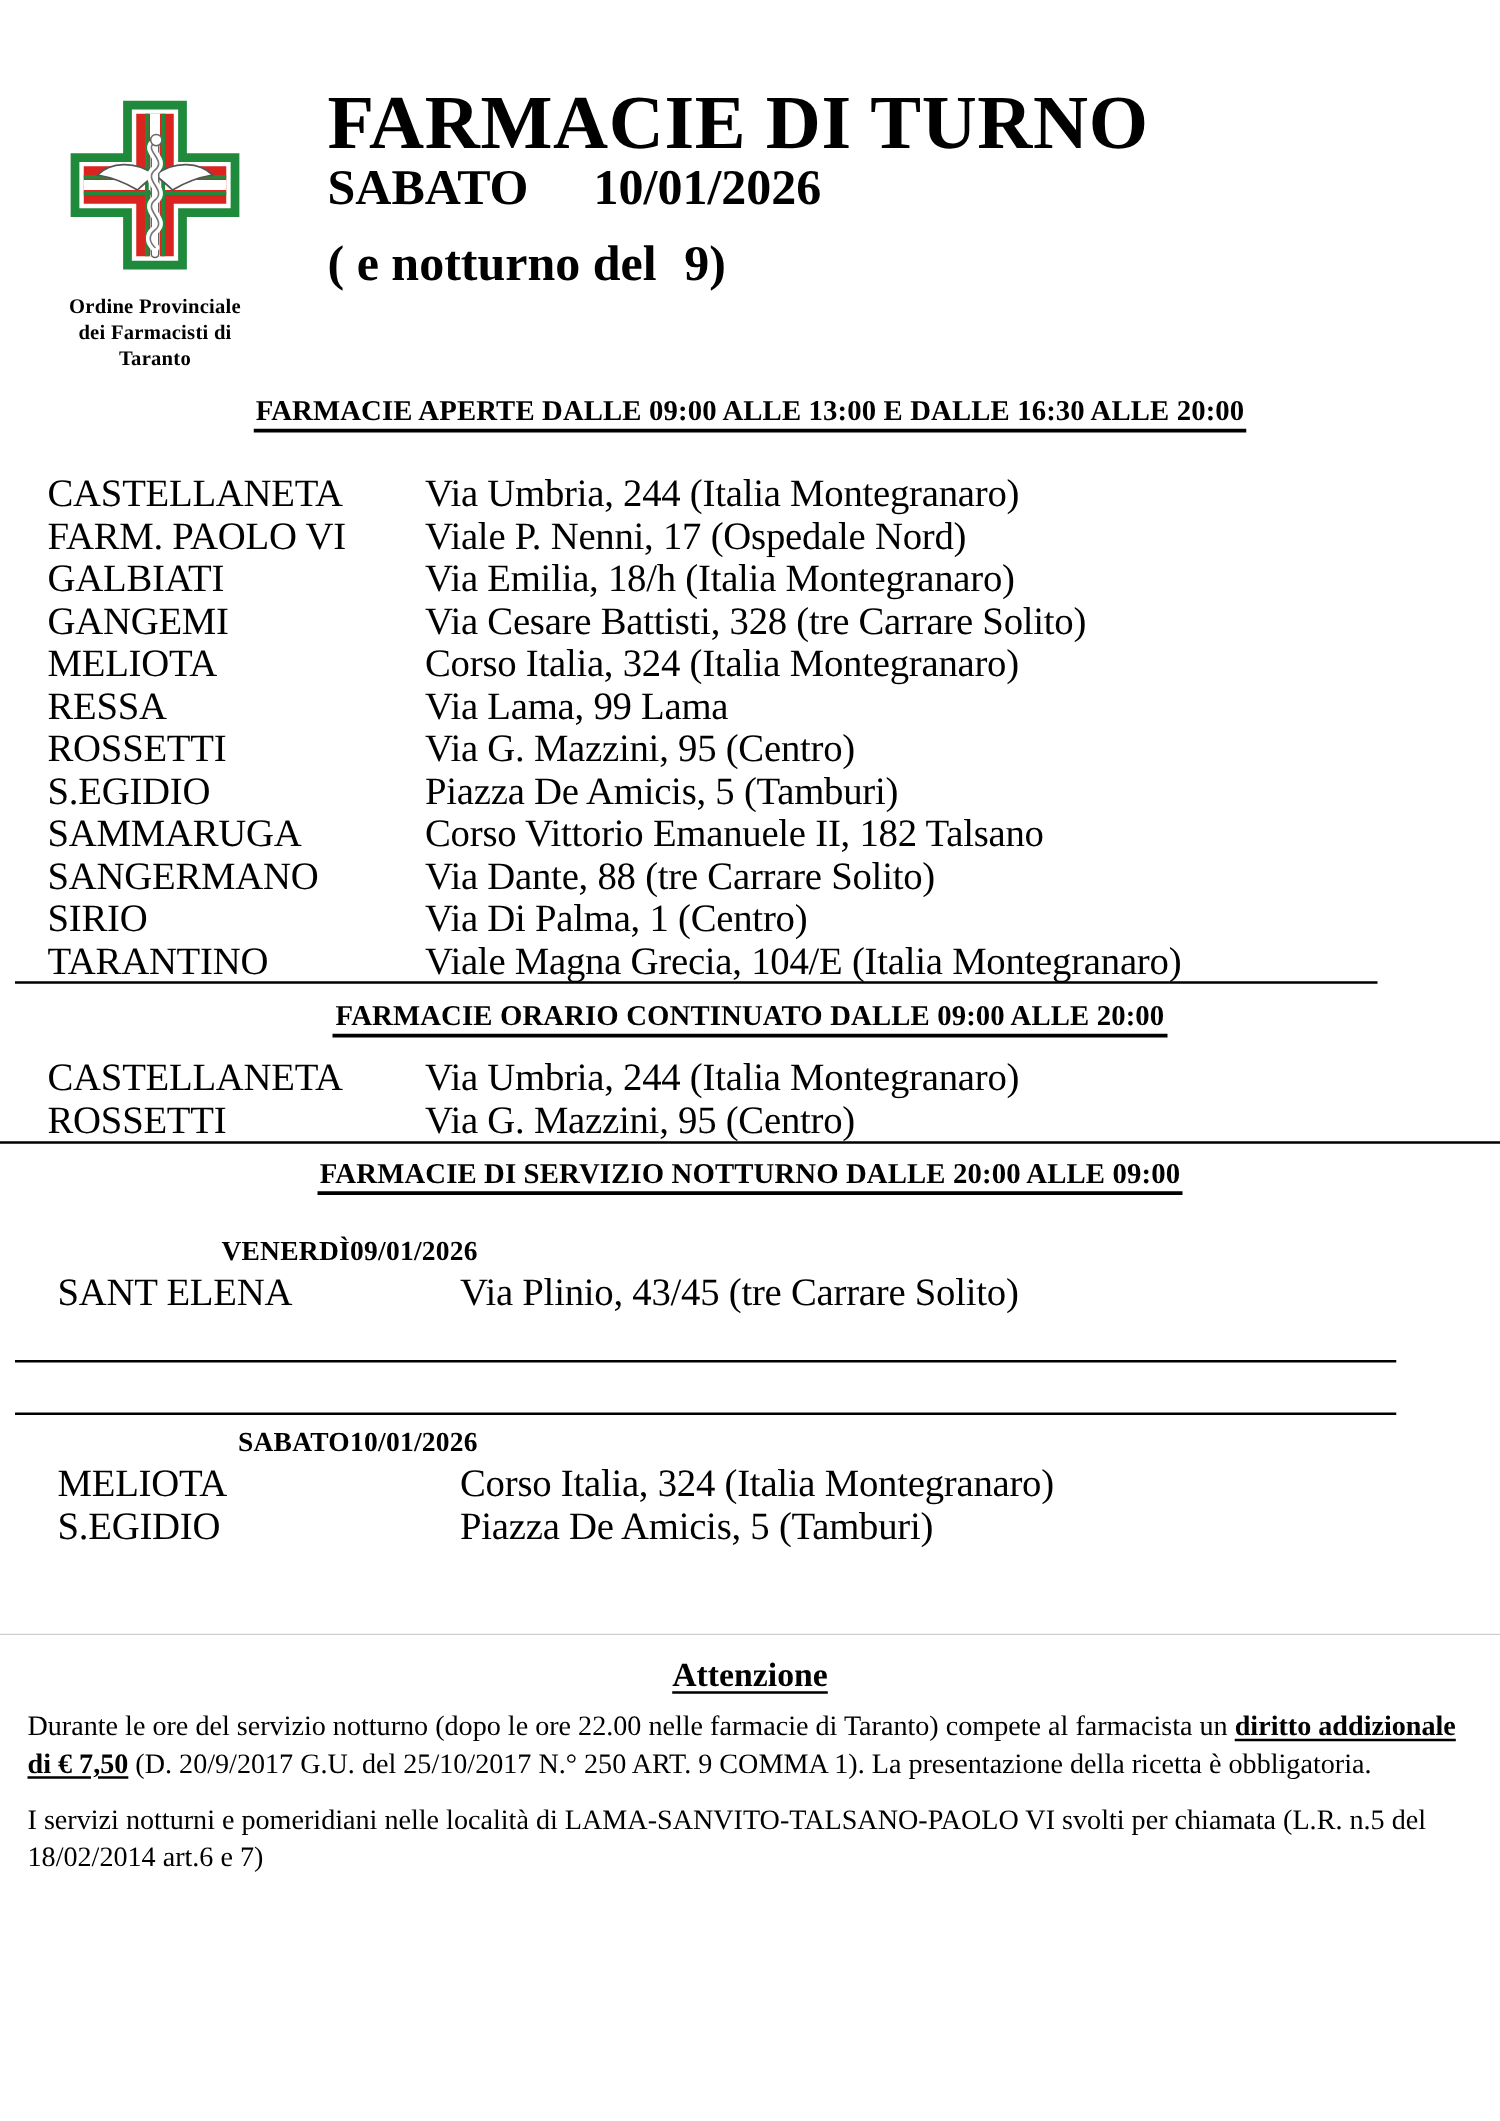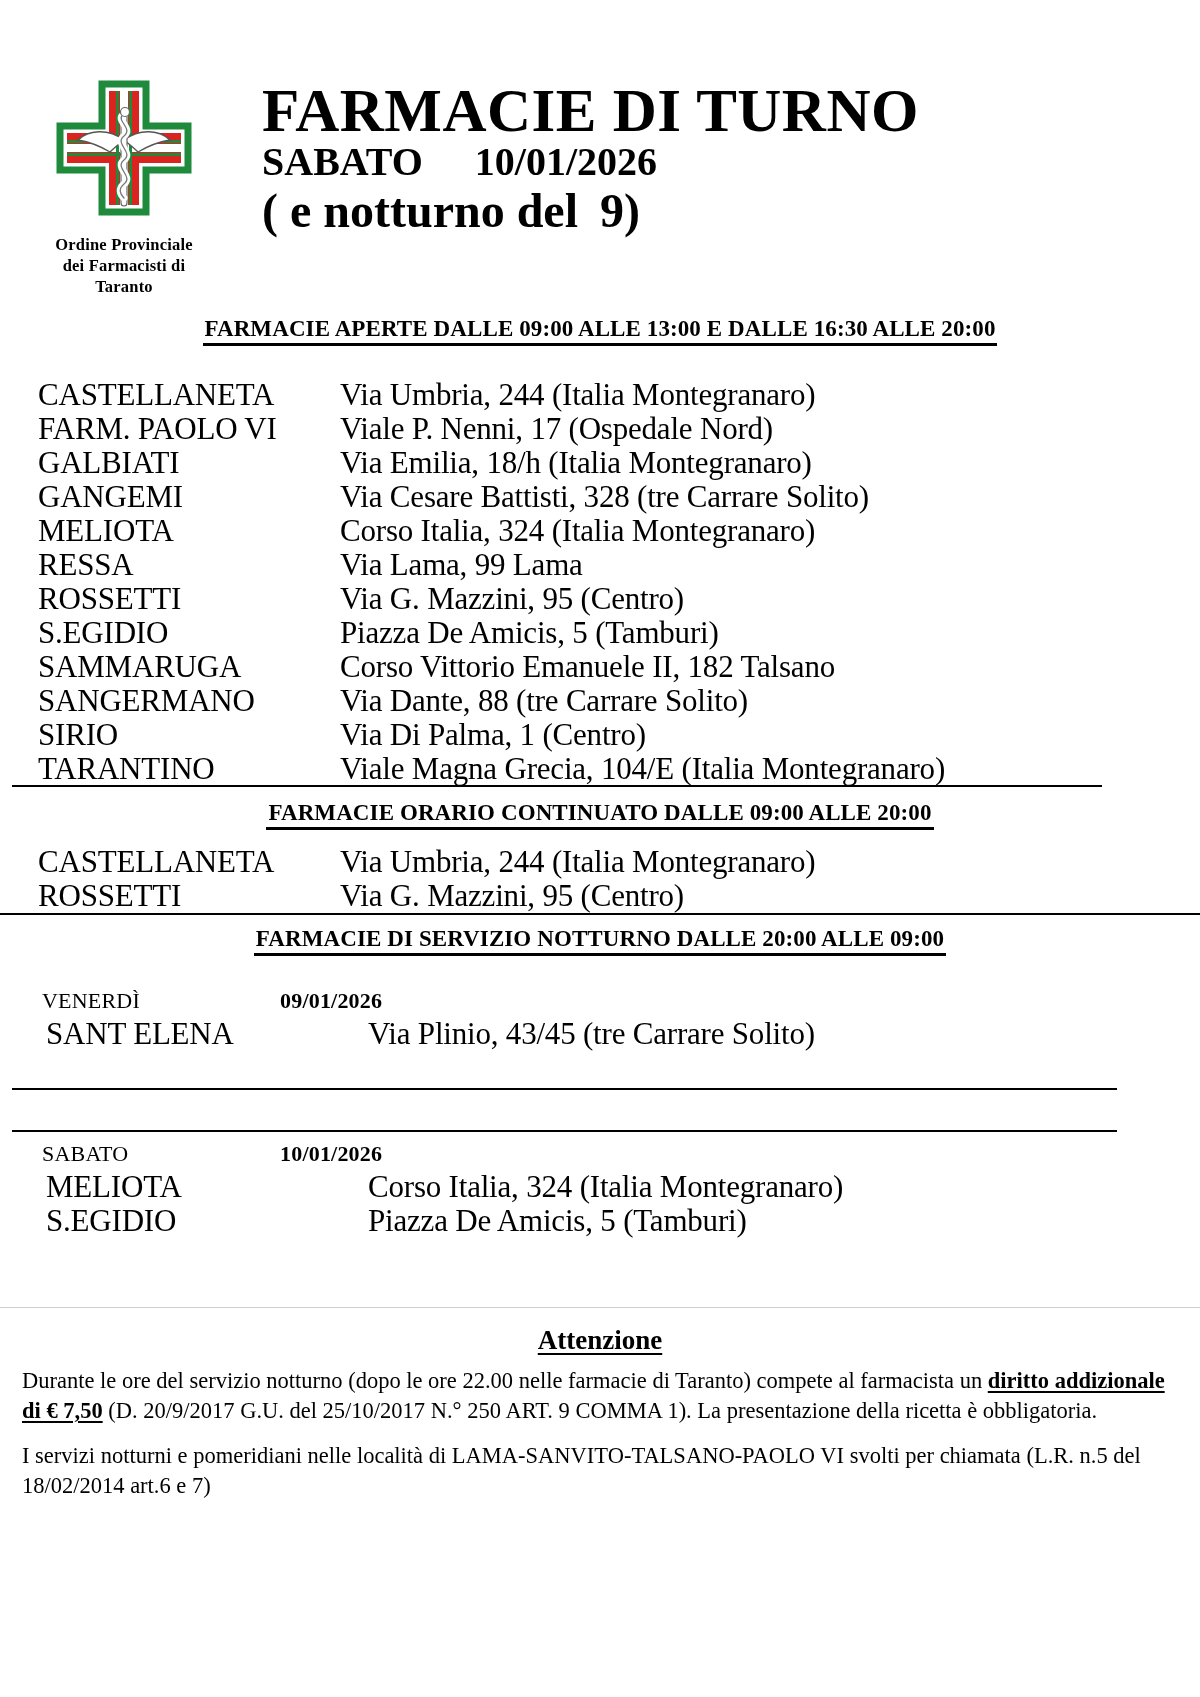--- a/index.html
+++ b/index.html
@@ -47,43 +47,43 @@
     margin-top: 16px;
     font-family: "Liberation Serif", "DejaVu Serif", serif;
     font-weight: bold;
     font-size: 16.5px;
     line-height: 1.28;
     letter-spacing: 0.2px;
   }
   .title-block {
     position: absolute;
     left: 262px;
-    top: 80px;
+    top: 68px;
   }
   .main-title {
     font-size: 61px;
     font-weight: bold;
     line-height: 1.0;
     letter-spacing: 0.5px;
     white-space: nowrap;
   }
   .subtitle-row {
     margin-top: 0;
     font-size: 40px;
     font-weight: bold;
     line-height: 1.06;
     white-space: nowrap;
   }
   .subtitle-row .gap {
     display: inline-block;
     width: 52px;
   }
   .subtitle-2 {
-    margin-top: 3px;
-    font-size: 48px;
+    margin-top: 19px;
+    font-size: 40px;
     font-weight: bold;
     line-height: 1.06;
     white-space: nowrap;
   }
   .subtitle-2 .gap2 { display:inline-block; width: 22px; }
 
   
   .section-bar {
     position: absolute;
     left: 0;
@@ -136,26 +136,27 @@
 
   .daylabel {
     display: flex;
     height: 32px;
     align-items: baseline;
     white-space: nowrap;
   }
   .daylabel .dl-day {
     width: 280px;
     flex: 0 0 280px;
-    padding-left: 42px;
+    padding-left: 54px;
     box-sizing: border-box;
     font-size: 22px;
-    font-weight: normal;
+    font-weight: bold;
     line-height: 32px;
     letter-spacing: 0.2px;
+    text-align: right;
   }
   .daylabel .dl-date {
     font-size: 22px;
     font-weight: bold;
     line-height: 32px;
     letter-spacing: 0.2px;
   }
 
   .hrule {
     position: absolute;

